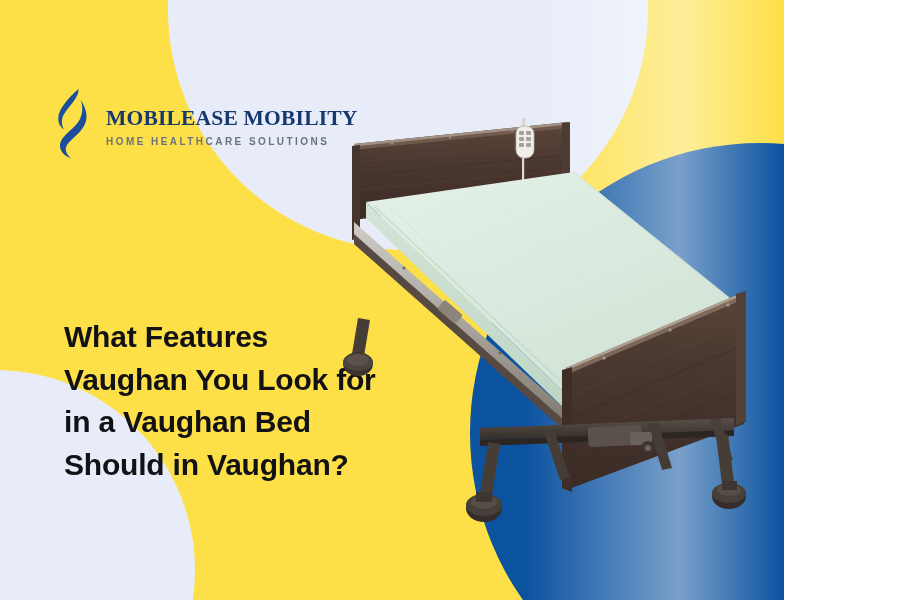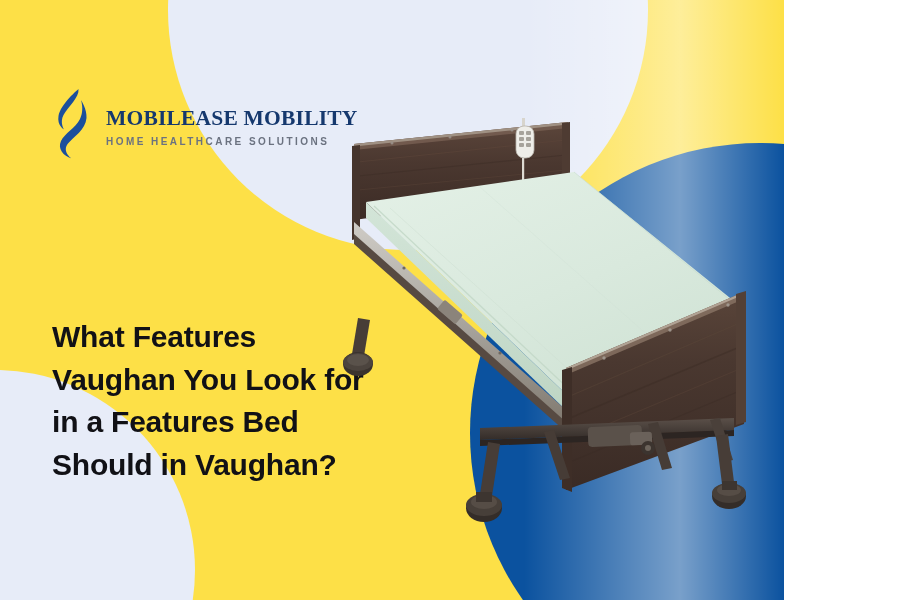--- a/index.html
+++ b/index.html
@@ -98,21 +98,21 @@
     left: 52px;
     top: 296px;
     width: 330px;
     font-family: "Liberation Sans", sans-serif;
     font-weight: bold;
     font-size: 30px;
     line-height: 1.42;
     letter-spacing: -0.2px;
     color: #111116;
   }
-  .headline .ln { display: block; white-space: nowrap; }
+  .headline .ln { display: block; white-space: nowrap; margin-left: 12px; }
 
   
   .bed {
     position: absolute;
     left: 330px;
     top: 110px;
     width: 540px;
     height: 420px;
   }
   .bed svg { display: block; width: 100%; height: 100%; }
@@ -136,21 +136,21 @@
     </span>
     <span class="logo-text">
       <span class="logo-name">MOBILEASE MOBILITY</span>
       <span class="logo-tagline">HOME HEALTHCARE SOLUTIONS</span>
     </span>
   </div>
 
   <h1 class="headline">
     <span class="ln">What Features</span>
     <span class="ln">Vaughan You Look for</span>
-    <span class="ln">in a Features Bed</span>
+    <span class="ln">in a Vaughan Bed</span>
     <span class="ln">Should in Vaughan?</span>
   </h1>
 
   <div class="bed">
     <svg viewBox="0 0 540 420" xmlns="http://www.w3.org/2000/svg" aria-hidden="true">
       <defs>
         <linearGradient id="woodHead" x1="0" y1="0" x2="0" y2="1">
           <stop offset="0%" stop-color="#5c463b"></stop>
           <stop offset="40%" stop-color="#4b3830"></stop>
           <stop offset="100%" stop-color="#3b2b25"></stop>

